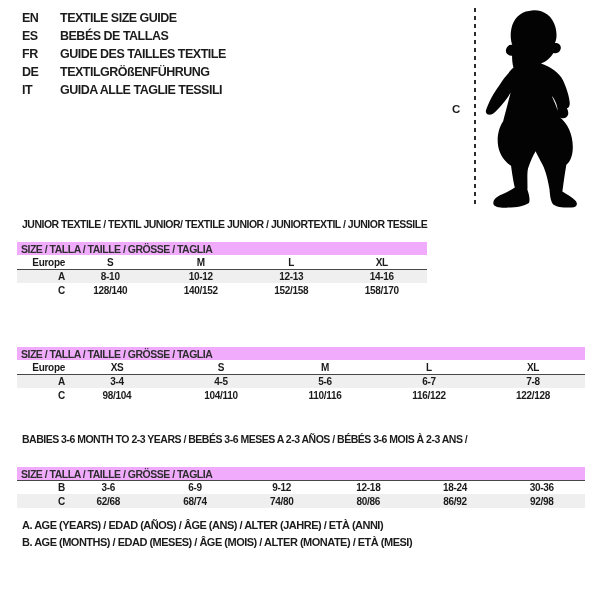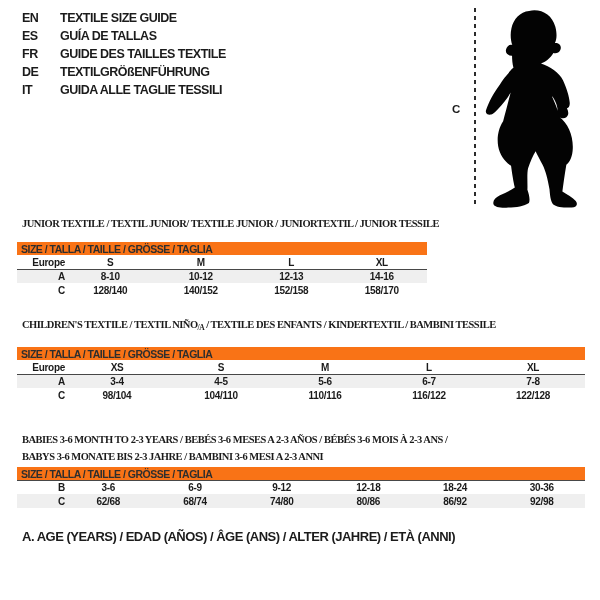--- a/index.html
+++ b/index.html
@@ -20,58 +20,58 @@
   .lang-code { width:38px; }
 
   
   .fig-svg   { position:absolute; left:479px; top:1px; }
   .fig-line  { position:absolute; left:474px; top:8px; width:2px; height:198px;
                background:repeating-linear-gradient(to bottom,#2b2b2b 0 4px, transparent 4px 8px); }
   .fig-c     { position:absolute; left:452px; top:103px; font-size:11.5px; }
 
   
   .section-title { position:absolute; left:22px; font-size:10.5px;
-                   letter-spacing:-0.5px; white-space:nowrap; font-stretch:condensed;font-family:Liberation Serif, serif; }
+                   letter-spacing:-0.5px; white-space:nowrap; font-stretch:condensed; }
   .title-1 { top:218px; }
   .title-2 { top:319px; }
   .title-3 { top:431px; line-height:17px; }
   .sub { font-size:7.5px; vertical-align:-2px; }
 
   
   .size-table { position:absolute; left:17px; }
   .table-1 { top:242px; width:410px; }
   .table-2 { top:347px; width:568px; }
   .table-3 { top:467px; width:568px; }
-  .size-bar { height:13px; background:#f97316; display:flex; align-items:center;
+  .size-bar { height:13px; background:#f0abfc; display:flex; align-items:center;
               padding-left:4px; font-size:10.5px; letter-spacing:-0.5px; color:#2e2e2e;
               white-space:nowrap; }
   .t-row { display:flex; height:14px; align-items:center;
            font-size:10px; letter-spacing:-0.3px; }
   .t-row.striped { background:#efefef; }
   .t-row.ruled   { border-top:1px solid #474747; }
   .t-lbl  { width:48px; padding-left:4px;text-align:right; }
   .t-cell { flex:1; text-align:center; }
 
   
-  .footnotes { position:absolute; left:22px; top:528px; font-size:13px;
+  .footnotes { position:absolute; left:22px; top:517px; font-size:11px;
                letter-spacing:-0.5px; line-height:17px; white-space:nowrap; }
 </style>
 </head>
 <body>
 
 <div class="canvas">
 
   <div class="lang-list">
     <div class="lang-row">
       <span class="lang-code">EN</span>
       <span class="lang-label">TEXTILE SIZE GUIDE</span>
     </div>
     <div class="lang-row">
       <span class="lang-code">ES</span>
-      <span class="lang-label">GUÍA DE TALLAS</span>
+      <span class="lang-label">BEBÉS DE TALLAS</span>
     </div>
     <div class="lang-row">
       <span class="lang-code">FR</span>
       <span class="lang-label">GUIDE DES TAILLES TEXTILE</span>
     </div>
     <div class="lang-row">
       <span class="lang-code">DE</span>
       <span class="lang-label">TEXTILGRÖßENFÜHRUNG</span>
     </div>
     <div class="lang-row">
@@ -149,23 +149,20 @@
     </div>
     <div class="t-row">
       <span class="t-lbl">C</span>
       <span class="t-cell">128/140</span>
       <span class="t-cell">140/152</span>
       <span class="t-cell">152/158</span>
       <span class="t-cell">158/170</span>
     </div>
   </div>
 
-  <div class="section-title title-2">
-    <span>CHILDREN'S TEXTILE / TEXTIL NIÑO</span><span class="sub">/A</span><span> / TEXTILE DES ENFANTS / KINDERTEXTIL / BAMBINI TESSILE</span>
-  </div>
   <div class="size-table table-2">
     <div class="size-bar">SIZE / TALLA / TAILLE / GRÖSSE / TAGLIA</div>
     <div class="t-row">
       <span class="t-lbl">Europe</span>
       <span class="t-cell">XS</span>
       <span class="t-cell">S</span>
       <span class="t-cell">M</span>
       <span class="t-cell">L</span>
       <span class="t-cell">XL</span>
     </div>
@@ -182,21 +179,20 @@
       <span class="t-cell">98/104</span>
       <span class="t-cell">104/110</span>
       <span class="t-cell">110/116</span>
       <span class="t-cell">116/122</span>
       <span class="t-cell">122/128</span>
     </div>
   </div>
 
   <div class="section-title title-3">
     <div>BABIES 3-6 MONTH TO 2-3 YEARS / BEBÉS 3-6 MESES A 2-3 AÑOS / BÉBÉS 3-6 MOIS À 2-3 ANS /</div>
-    <div>BABYS 3-6 MONATE BIS 2-3 JAHRE / BAMBINI 3-6 MESI A 2-3 ANNI</div>
   </div>
   <div class="size-table table-3">
     <div class="size-bar">SIZE / TALLA / TAILLE / GRÖSSE / TAGLIA</div>
     <div class="t-row ruled">
       <span class="t-lbl">B</span>
       <span class="t-cell">3-6</span>
       <span class="t-cell">6-9</span>
       <span class="t-cell">9-12</span>
       <span class="t-cell">12-18</span>
       <span class="t-cell">18-24</span>
@@ -208,15 +204,16 @@
       <span class="t-cell">68/74</span>
       <span class="t-cell">74/80</span>
       <span class="t-cell">80/86</span>
       <span class="t-cell">86/92</span>
       <span class="t-cell">92/98</span>
     </div>
   </div>
 
   <div class="footnotes">
     <div>A. AGE (YEARS) / EDAD (AÑOS) / ÂGE (ANS) / ALTER (JAHRE) / ETÀ (ANNI)</div>
+    <div>B. AGE (MONTHS) / EDAD (MESES) / ÂGE (MOIS) / ALTER (MONATE) / ETÀ (MESI)</div>
   </div>
 
 </div>
 
 </body></html>

